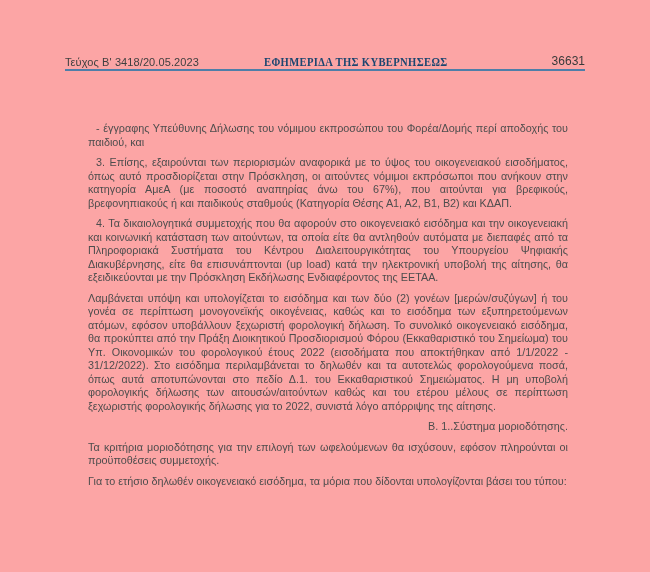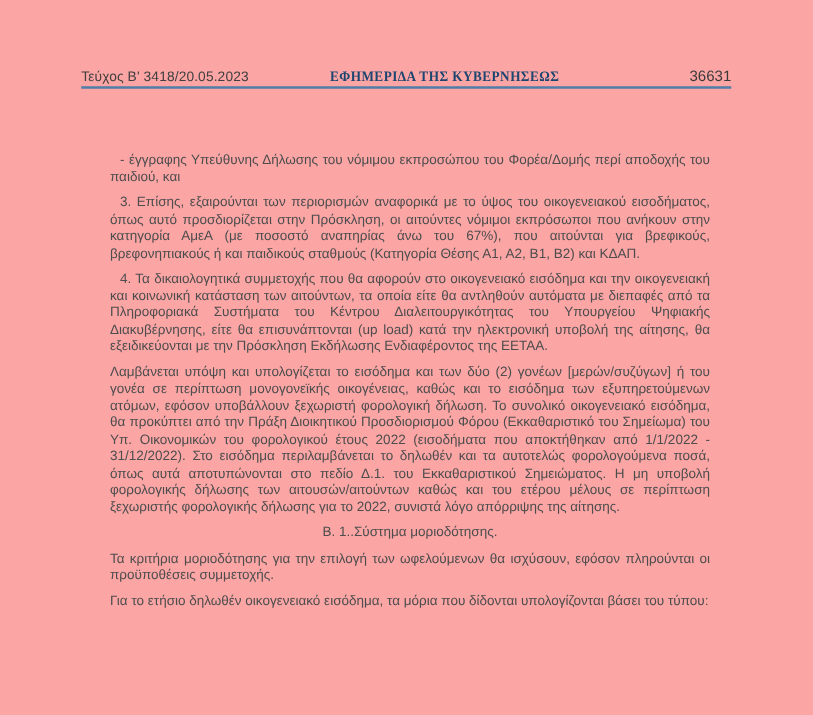--- a/index.html
+++ b/index.html
@@ -68,21 +68,21 @@
     text-align: justify;
     margin-top: 24px;
   }
   .content p {
     margin: 0 0 7px 0;
   }
   .content p.indented {
     text-indent: 8px;
   }
   .content p.section-heading {
-    text-align: center;
+    text-align: right;
   }
 </style>
 </head>
 <body>
 
 <div class="page">
 
   <div class="gazette-header">
     <span class="header-issue">Τεύχος Β' 3418/20.05.2023</span>
     <span class="header-masthead">ΕΦΗΜΕΡΙΔΑ ΤΗΣ ΚΥΒΕΡΝΗΣΕΩΣ</span>

